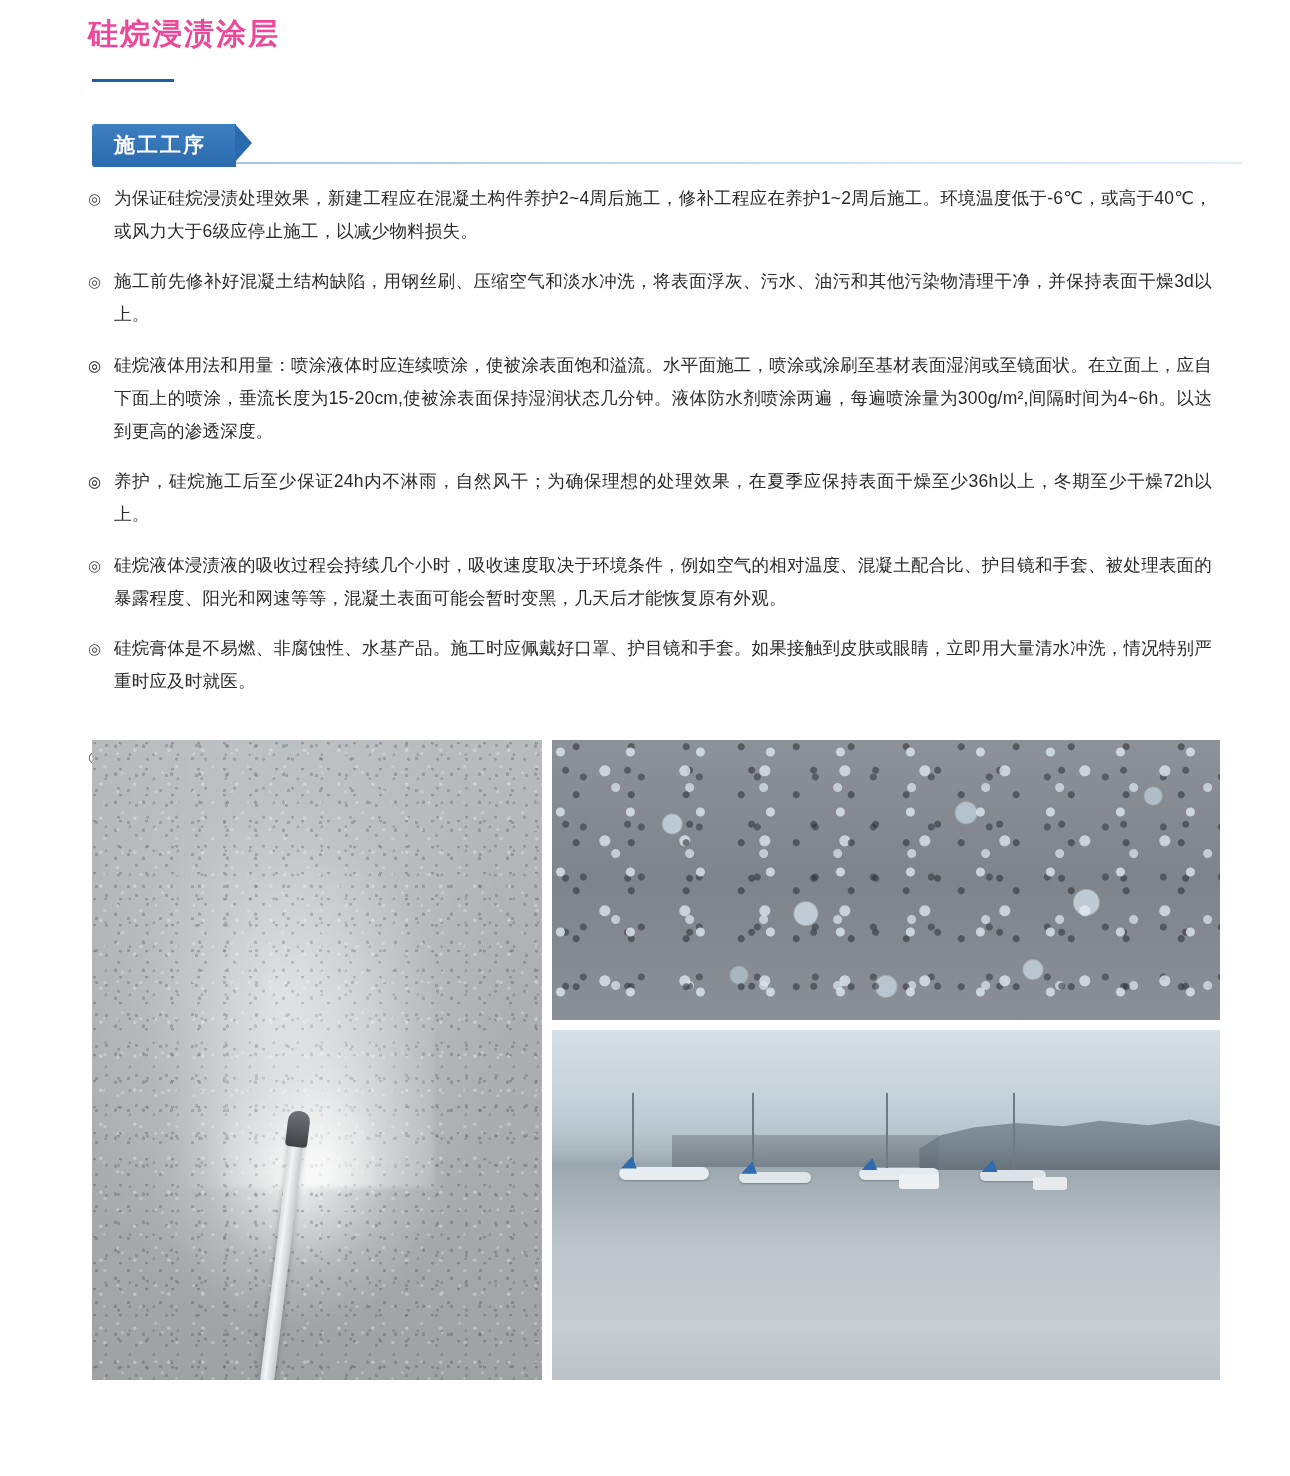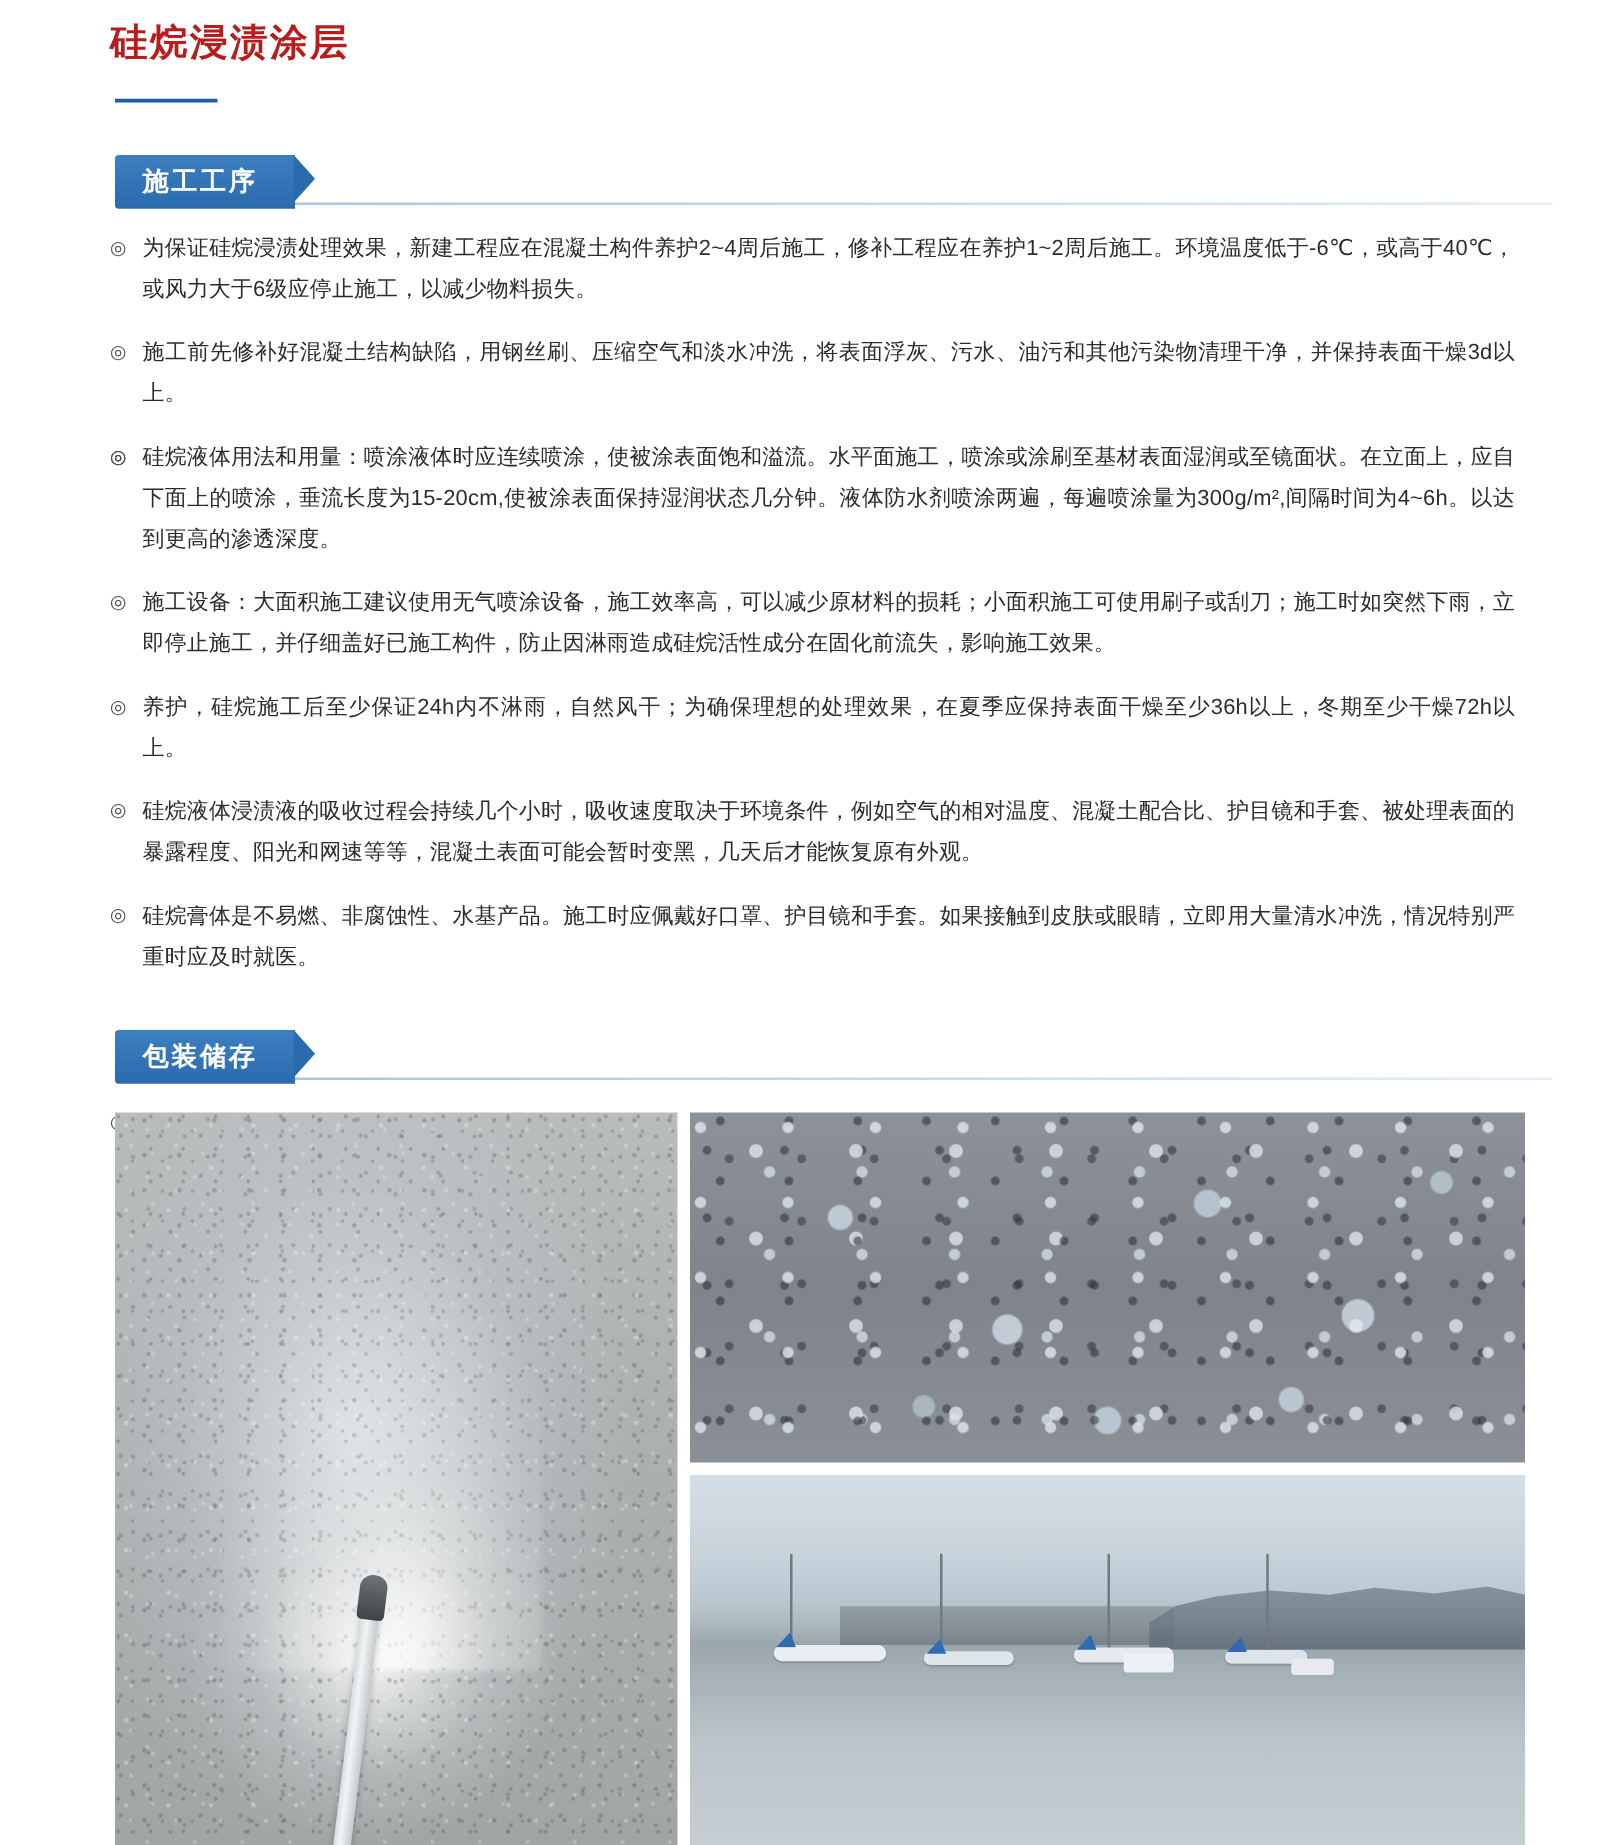--- a/index.html
+++ b/index.html
@@ -20,21 +20,21 @@
     min-height: 1476px;
     position: relative;
     box-sizing: border-box;
     padding: 0 70px;
   }
 
   
   .doc-title {
     font-size: 30px;
     font-weight: bold;
-    color: #b91c1c;
+    color: #ec4899;
     letter-spacing: 2px;
     padding-top: 14px;
     margin-left: 18px;
   }
   .title-rule {
     width: 82px;
     height: 3px;
     background: #1f5fa8;
     margin: 24px 0 0 22px;
   }
@@ -301,32 +301,28 @@
     <div class="section-head">
       <span class="section-tab">施工工序</span>
       <div class="section-underline"></div>
     </div>
 
     <div class="bullets">
       <p class="bullet"><span class="dot">◎</span><span>为保证硅烷浸渍处理效果，新建工程应在混凝土构件养护2~4周后施工，修补工程应在养护1~2周后施工。环境温度低于-6℃，或高于40℃，或风力大于6级应停止施工，以减少物料损失。</span></p>
       <p class="bullet"><span class="dot">◎</span><span>施工前先修补好混凝土结构缺陷，用钢丝刷、压缩空气和淡水冲洗，将表面浮灰、污水、油污和其他污染物清理干净，并保持表面干燥3d以上。</span></p>
       <p class="bullet"><span class="dot">◎</span></p>
       <p class="bullet"><span class="dot">◎</span><span>硅烷液体用法和用量：喷涂液体时应连续喷涂，使被涂表面饱和溢流。水平面施工，喷涂或涂刷至基材表面湿润或至镜面状。在立面上，应自下面上的喷涂，垂流长度为15-20cm,使被涂表面保持湿润状态几分钟。液体防水剂喷涂两遍，每遍喷涂量为300g/m²,间隔时间为4~6h。以达到更高的渗透深度。</span></p>
-      <p class="bullet"><span class="dot">◎</span><span>施工设备：大面积施工建议使用无气喷涂设备，施工效率高，可以减少原材料的损耗；小面积施工可使用刷子或刮刀；施工时如突然下雨，立即停止施工，并仔细盖好已施工构件，防止因淋雨造成硅烷活性成分在固化前流失，影响施工效果。</span></p>
+      <p class="bullet"><span class="dot">◎</span></p>
       <p class="bullet"><span class="dot">◎</span><span>养护，硅烷施工后至少保证24h内不淋雨，自然风干；为确保理想的处理效果，在夏季应保持表面干燥至少36h以上，冬期至少干燥72h以上。</span></p>
       <p class="bullet"><span class="dot">◎</span><span>硅烷液体浸渍液的吸收过程会持续几个小时，吸收速度取决于环境条件，例如空气的相对温度、混凝土配合比、护目镜和手套、被处理表面的暴露程度、阳光和网速等等，混凝土表面可能会暂时变黑，几天后才能恢复原有外观。</span></p>
       <p class="bullet"><span class="dot">◎</span><span>硅烷膏体是不易燃、非腐蚀性、水基产品。施工时应佩戴好口罩、护目镜和手套。如果接触到皮肤或眼睛，立即用大量清水冲洗，情况特别严重时应及时就医。</span></p>
     </div>
   </div>
 
   <div class="section">
-    <div class="section-head">
-      <span class="section-tab">包装储存</span>
-      <div class="section-underline"></div>
-    </div>
 
     <div class="bullets">
       <p class="bullet"><span class="dot">◎</span></p>
     </div>
   </div>
 
   <div class="photos">
     <div class="photo-col-left">
       <div class="photo photo-wall">
         <div class="speckle"></div>

